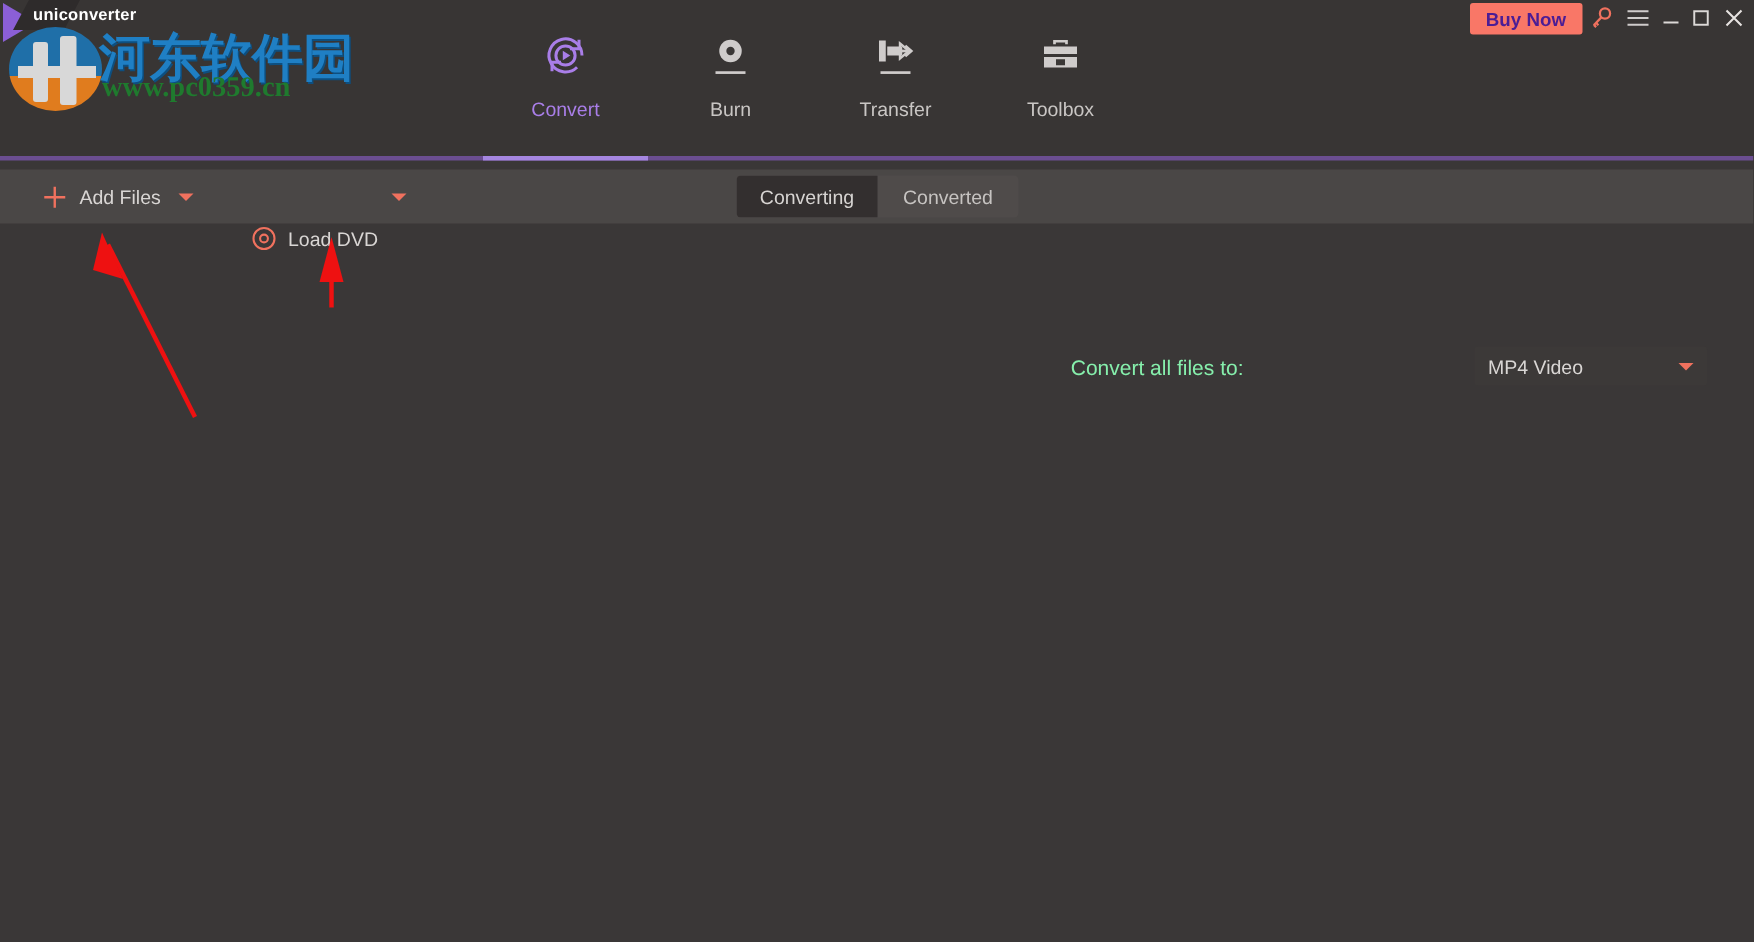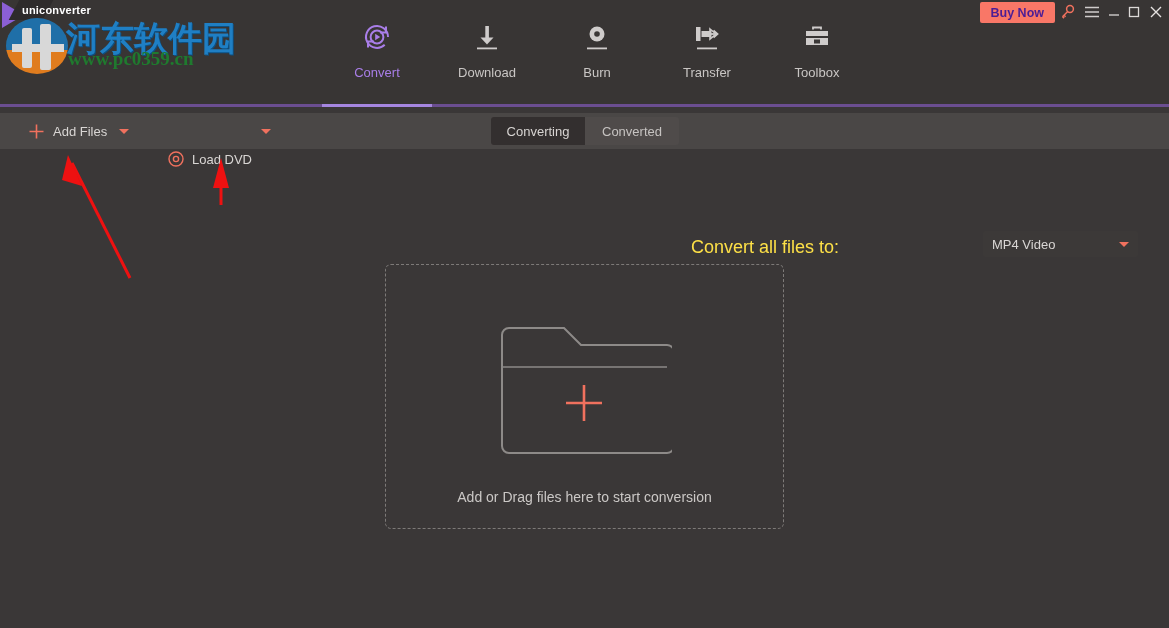--- a/index.html
+++ b/index.html
@@ -158,22 +158,22 @@
     width: 188px; height: 28px;
     background: #4f4b4a; border-radius: 3px;
     display: flex; overflow: hidden;
   }
   .seg-btn {
     flex: 1; display: flex; align-items: center; justify-content: center;
     font-size: 13px; color: #c6c3c1; cursor: pointer;
   }
   .seg-btn.active { background: #332f2f; color: #d7d4d2; }
   .convert-to-label {
-    position: absolute; right: 330px; top: 124px;
-    font-size: 18px; color: #fde047; white-space: nowrap;
+    position: absolute; right: 340px; top: 124px;
+    font-size: 14px; color: #86efac; white-space: nowrap;
   }
   .format-select {
     position: absolute; right: 31px; top: 118px;
     width: 155px; height: 26px;
     background: #3c3938; border-radius: 2px;
     display: flex; align-items: center;
     padding: 0 9px; cursor: pointer;
   }
   .format-select .val { font-size: 13px; color: #d9d6d4; flex: 1; }
 
@@ -224,30 +224,20 @@
             <path d="M28 17a11 11 0 1 0-3.3 7.8" fill="none" stroke="#a97ee8" stroke-width="2"></path>
             <path d="M26 6.5v6h-6" fill="none" stroke="#a97ee8" stroke-width="2"></path>
             <path d="M8 27.5v-6h6" fill="none" stroke="#a97ee8" stroke-width="2"></path>
             <circle cx="17" cy="17" r="6.4" fill="none" stroke="#a97ee8" stroke-width="2"></circle>
             <path d="M15.2 13.8l5 3.2-5 3.2z" fill="#a97ee8"></path>
           </svg>
         </div>
         <div class="nav-label">Convert</div>
       </div>
 
-      <div class="nav-item">
-        <div class="nav-icon">
-          <svg width="34" height="34" viewBox="0 0 34 34">
-            <rect x="15.3" y="6" width="3.6" height="14" fill="#cfcccb"></rect>
-            <path d="M10.5 17.5L17 24.5l6.5-7z" fill="#cfcccb"></path>
-            <rect x="7" y="27.5" width="20" height="1.8" fill="#cfcccb"></rect>
-          </svg>
-        </div>
-        <div class="nav-label">Download</div>
-      </div>
 
       <div class="nav-item">
         <div class="nav-icon">
           <svg width="34" height="34" viewBox="0 0 34 34">
             <circle cx="17" cy="14" r="7.5" fill="#cfcccb"></circle>
             <circle cx="17" cy="14" r="2.8" fill="#3a3736"></circle>
             <rect x="7" y="27.5" width="20" height="1.8" fill="#cfcccb"></rect>
           </svg>
         </div>
         <div class="nav-label">Burn</div>
@@ -348,30 +338,20 @@
       <span class="val">MP4 Video</span>
       <span class="caret"></span>
     </div>
   </div>
 
   <div class="seg">
     <div class="seg-btn active">Converting</div>
     <div class="seg-btn">Converted</div>
   </div>
 
-  <div class="dropzone">
-    <div class="folder">
-      <svg width="175" height="140" viewBox="0 0 175 140">
-        <path d="M5 18a7 7 0 0 1 7-7h55l17 17h86a7 7 0 0 1 7 7v94a7 7 0 0 1-7 7H12a7 7 0 0 1-7-7z" fill="none" stroke="#8d8a88" stroke-width="2"></path>
-        <path d="M5 50h165" stroke="#8d8a88" stroke-width="1.6"></path>
-        <path d="M87 68v36M69 86h36" stroke="#f0715e" stroke-width="2.6"></path>
-      </svg>
-    </div>
-    <div class="dz-text">Add or Drag files here to start conversion</div>
-  </div>
 
   <svg class="arrows">
     <g>
       <path d="M130 278 L72 163" stroke="#ee1111" stroke-width="3"></path>
       <path d="M68 155 L82 186 L62 180 Z" fill="#ee1111"></path>
     </g>
     <g>
       <path d="M221 205 L221 168" stroke="#ee1111" stroke-width="3"></path>
       <path d="M221 158 L229 188 L213 188 Z" fill="#ee1111"></path>
     </g>

